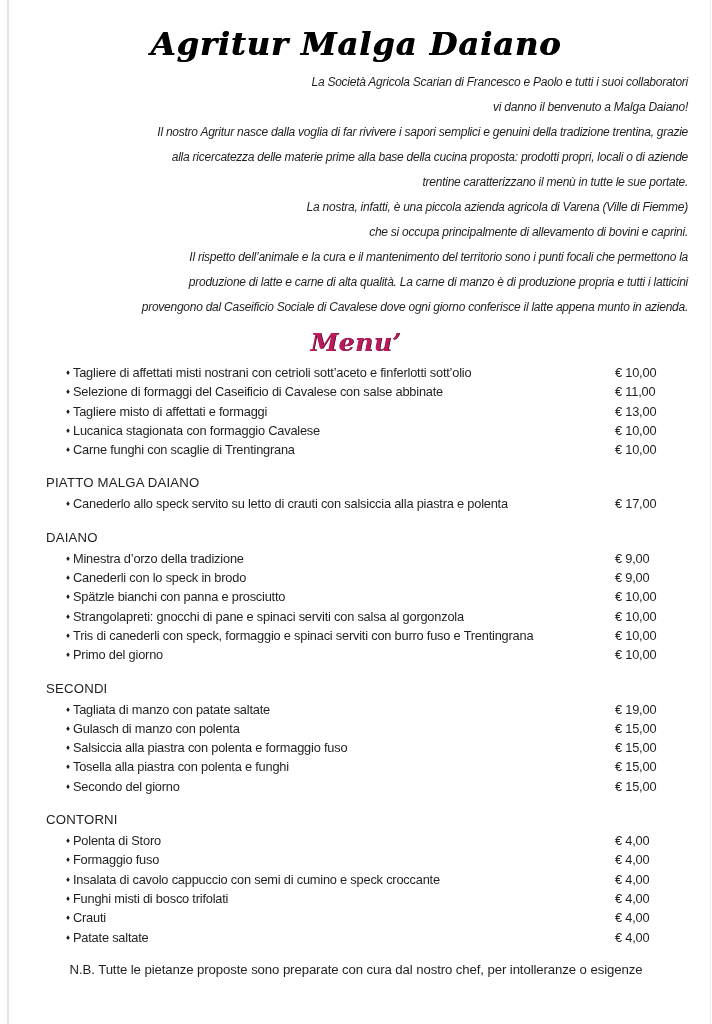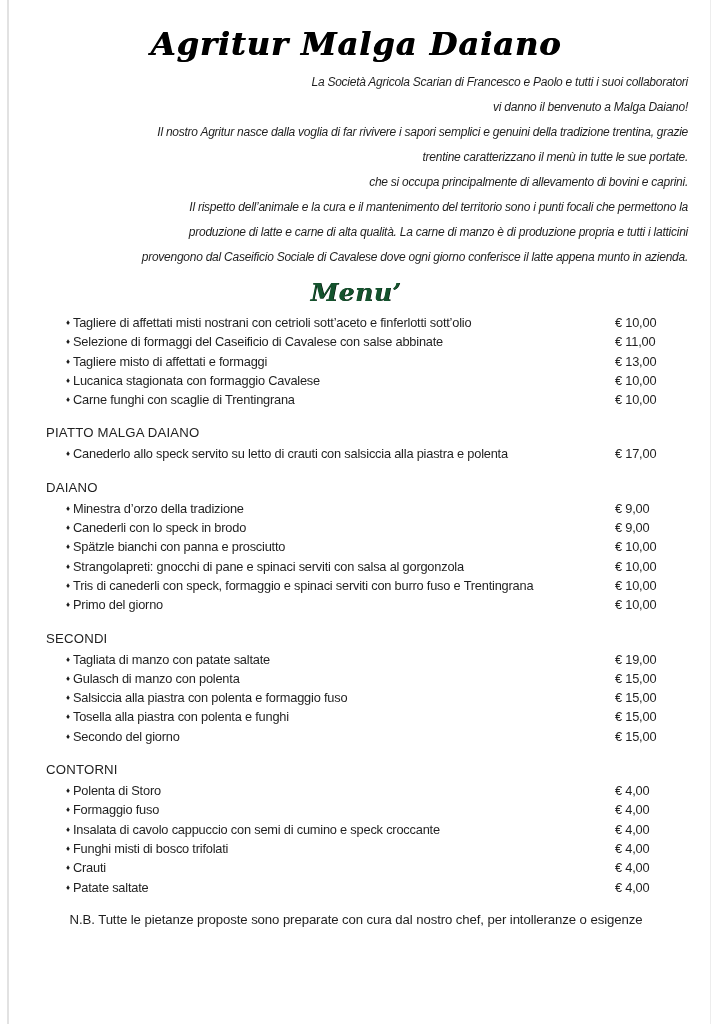--- a/index.html
+++ b/index.html
@@ -53,21 +53,21 @@
     white-space: nowrap;
   }
   .menu-heading {
     text-align: center;
     font-family: "DejaVu Serif", serif;
     font-style: italic;
     font-weight: bold;
     font-size: 25px;
     line-height: 33px;
     letter-spacing: 0.5px;
-    color: #14532d;
+    color: #be185d;
     text-shadow: 0.5px 0 0 #000000;
     margin: 6px 0 2px 0;
   }
   .menu-section {
     margin-top: 14px;
   }
   .menu-section:first-child {
     margin-top: 4px;
   }
   .section-title {
@@ -121,21 +121,23 @@
 <div class="page">
   <div class="scan-edge-left"></div>
   <div class="scan-edge-right"></div>
 
   <div class="doc-title">Agritur Malga Daiano</div>
 
   <div class="intro">
       <div class="intro-line">La Società Agricola Scarian di Francesco e Paolo e tutti i suoi collaboratori</div>
       <div class="intro-line">vi danno il benvenuto a Malga Daiano!</div>
       <div class="intro-line">Il nostro Agritur nasce dalla voglia di far rivivere i sapori semplici e genuini della tradizione trentina, grazie</div>
+      <div class="intro-line">alla ricercatezza delle materie prime alla base della cucina proposta: prodotti propri, locali o di aziende</div>
       <div class="intro-line">trentine caratterizzano il menù in tutte le sue portate.</div>
+      <div class="intro-line">La nostra, infatti, è una piccola azienda agricola di Varena (Ville di Fiemme)</div>
       <div class="intro-line">che si occupa principalmente di allevamento di bovini e caprini.</div>
       <div class="intro-line">Il rispetto dell’animale e la cura e il mantenimento del territorio sono i punti focali che permettono la</div>
       <div class="intro-line">produzione di latte e carne di alta qualità. La carne di manzo è di produzione propria e tutti i latticini</div>
       <div class="intro-line">provengono dal Caseificio Sociale di Cavalese dove ogni giorno conferisce il latte appena munto in azienda.</div>
     </div>
 
   <div class="menu-heading">Menu’</div>
 
   <div class="sections">
       <section class="menu-section">

